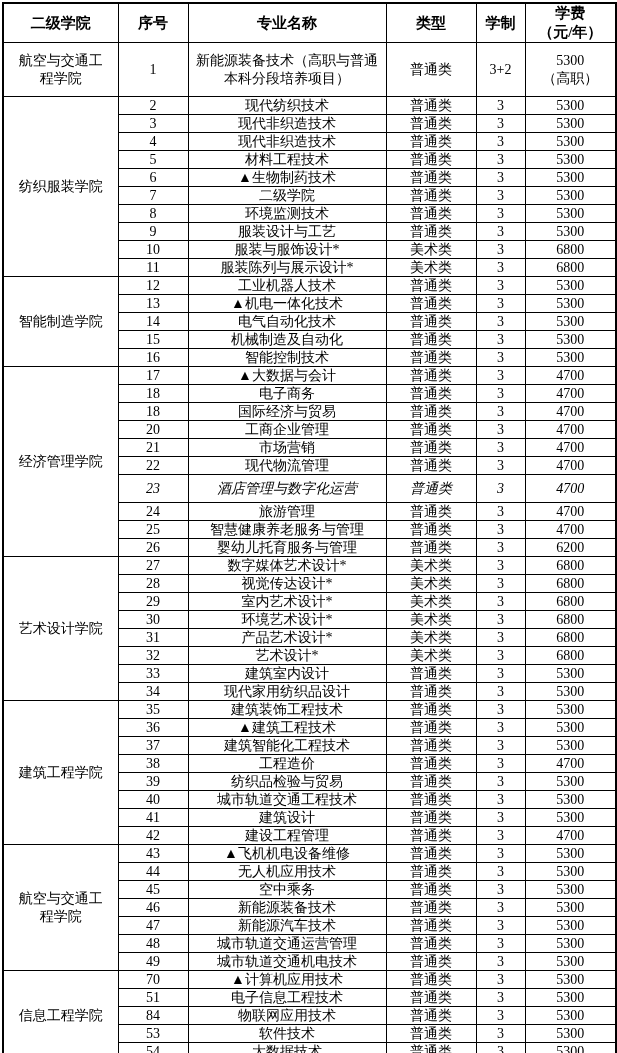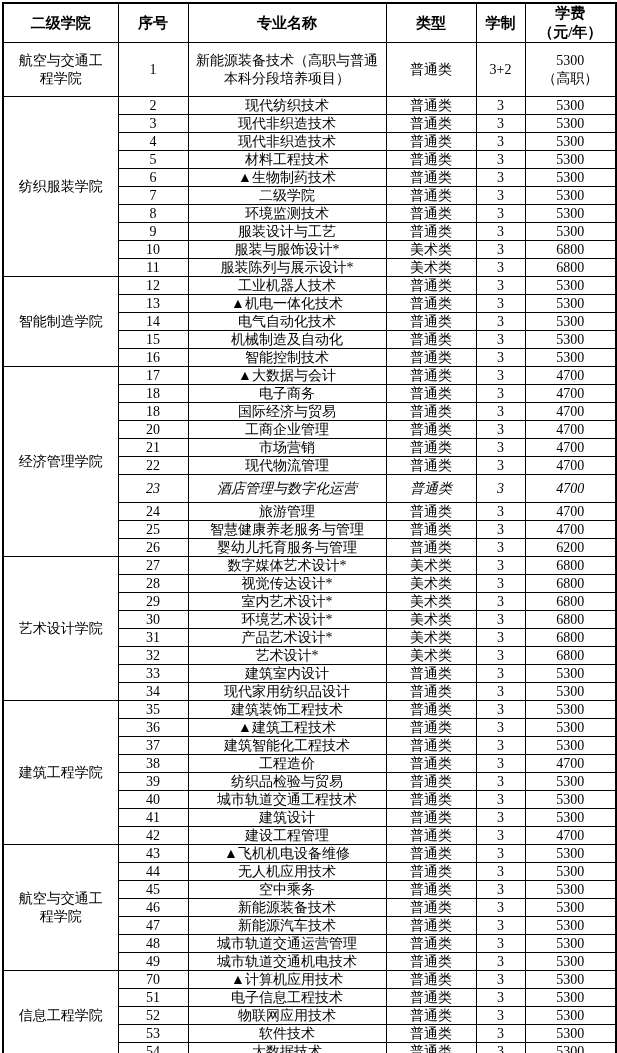--- a/index.html
+++ b/index.html
@@ -438,21 +438,21 @@
           <td class="fee">5300</td>
         </tr>
         <tr>
           <td class="no">51</td>
           <td class="major">电子信息工程技术</td>
           <td class="type">普通类</td>
           <td class="duration">3</td>
           <td class="fee">5300</td>
         </tr>
         <tr>
-          <td class="no">52</td>
+          <td class="no">84</td>
           <td class="major">物联网应用技术</td>
           <td class="type">普通类</td>
           <td class="duration">3</td>
           <td class="fee">5300</td>
         </tr>
         <tr>
           <td class="no">53</td>
           <td class="major">软件技术</td>
           <td class="type">普通类</td>
           <td class="duration">3</td>

